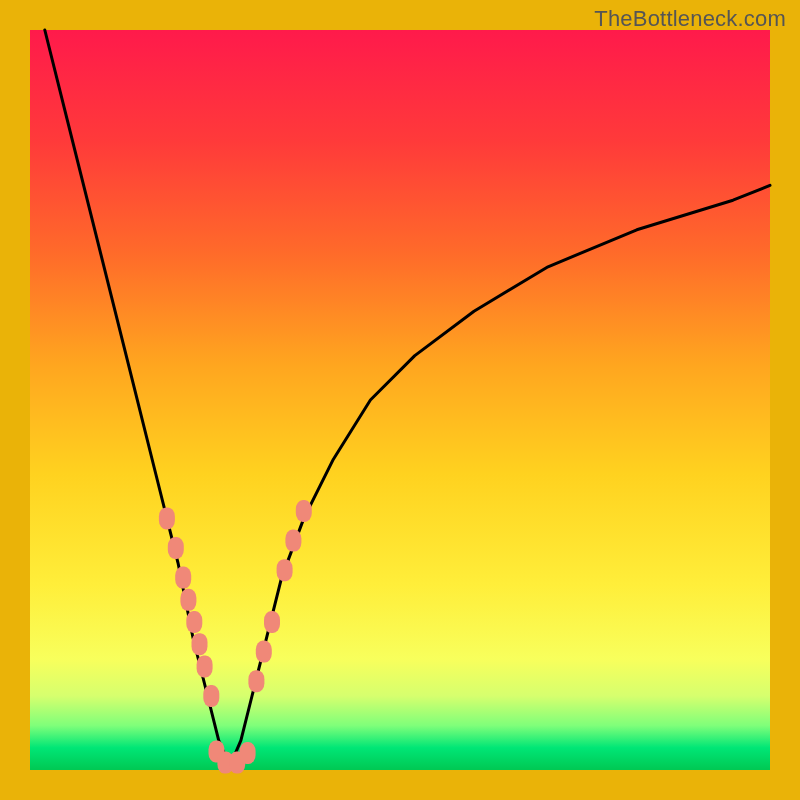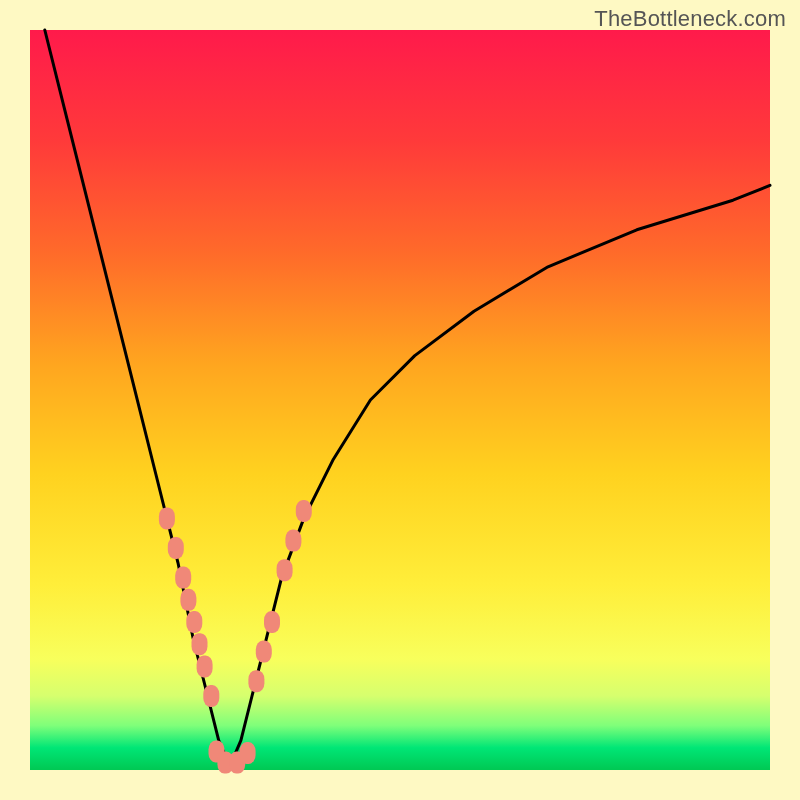--- a/index.html
+++ b/index.html
@@ -8,21 +8,21 @@
     width: 800px;
     height: 800px;
     background: #000;
     overflow: hidden;
     font-family: Arial, Helvetica, sans-serif;
   }
   .frame {
     position: relative;
     width: 800px;
     height: 800px;
-    background: #fef9c3;
+    background: #eab308;
   }
   .plot-area {
     position: absolute;
     left: 30px;
     top: 30px;
     width: 740px;
     height: 740px;
     background: linear-gradient(to bottom,
       #ff1a4b 0%,
       #ff3a3a 15%,

